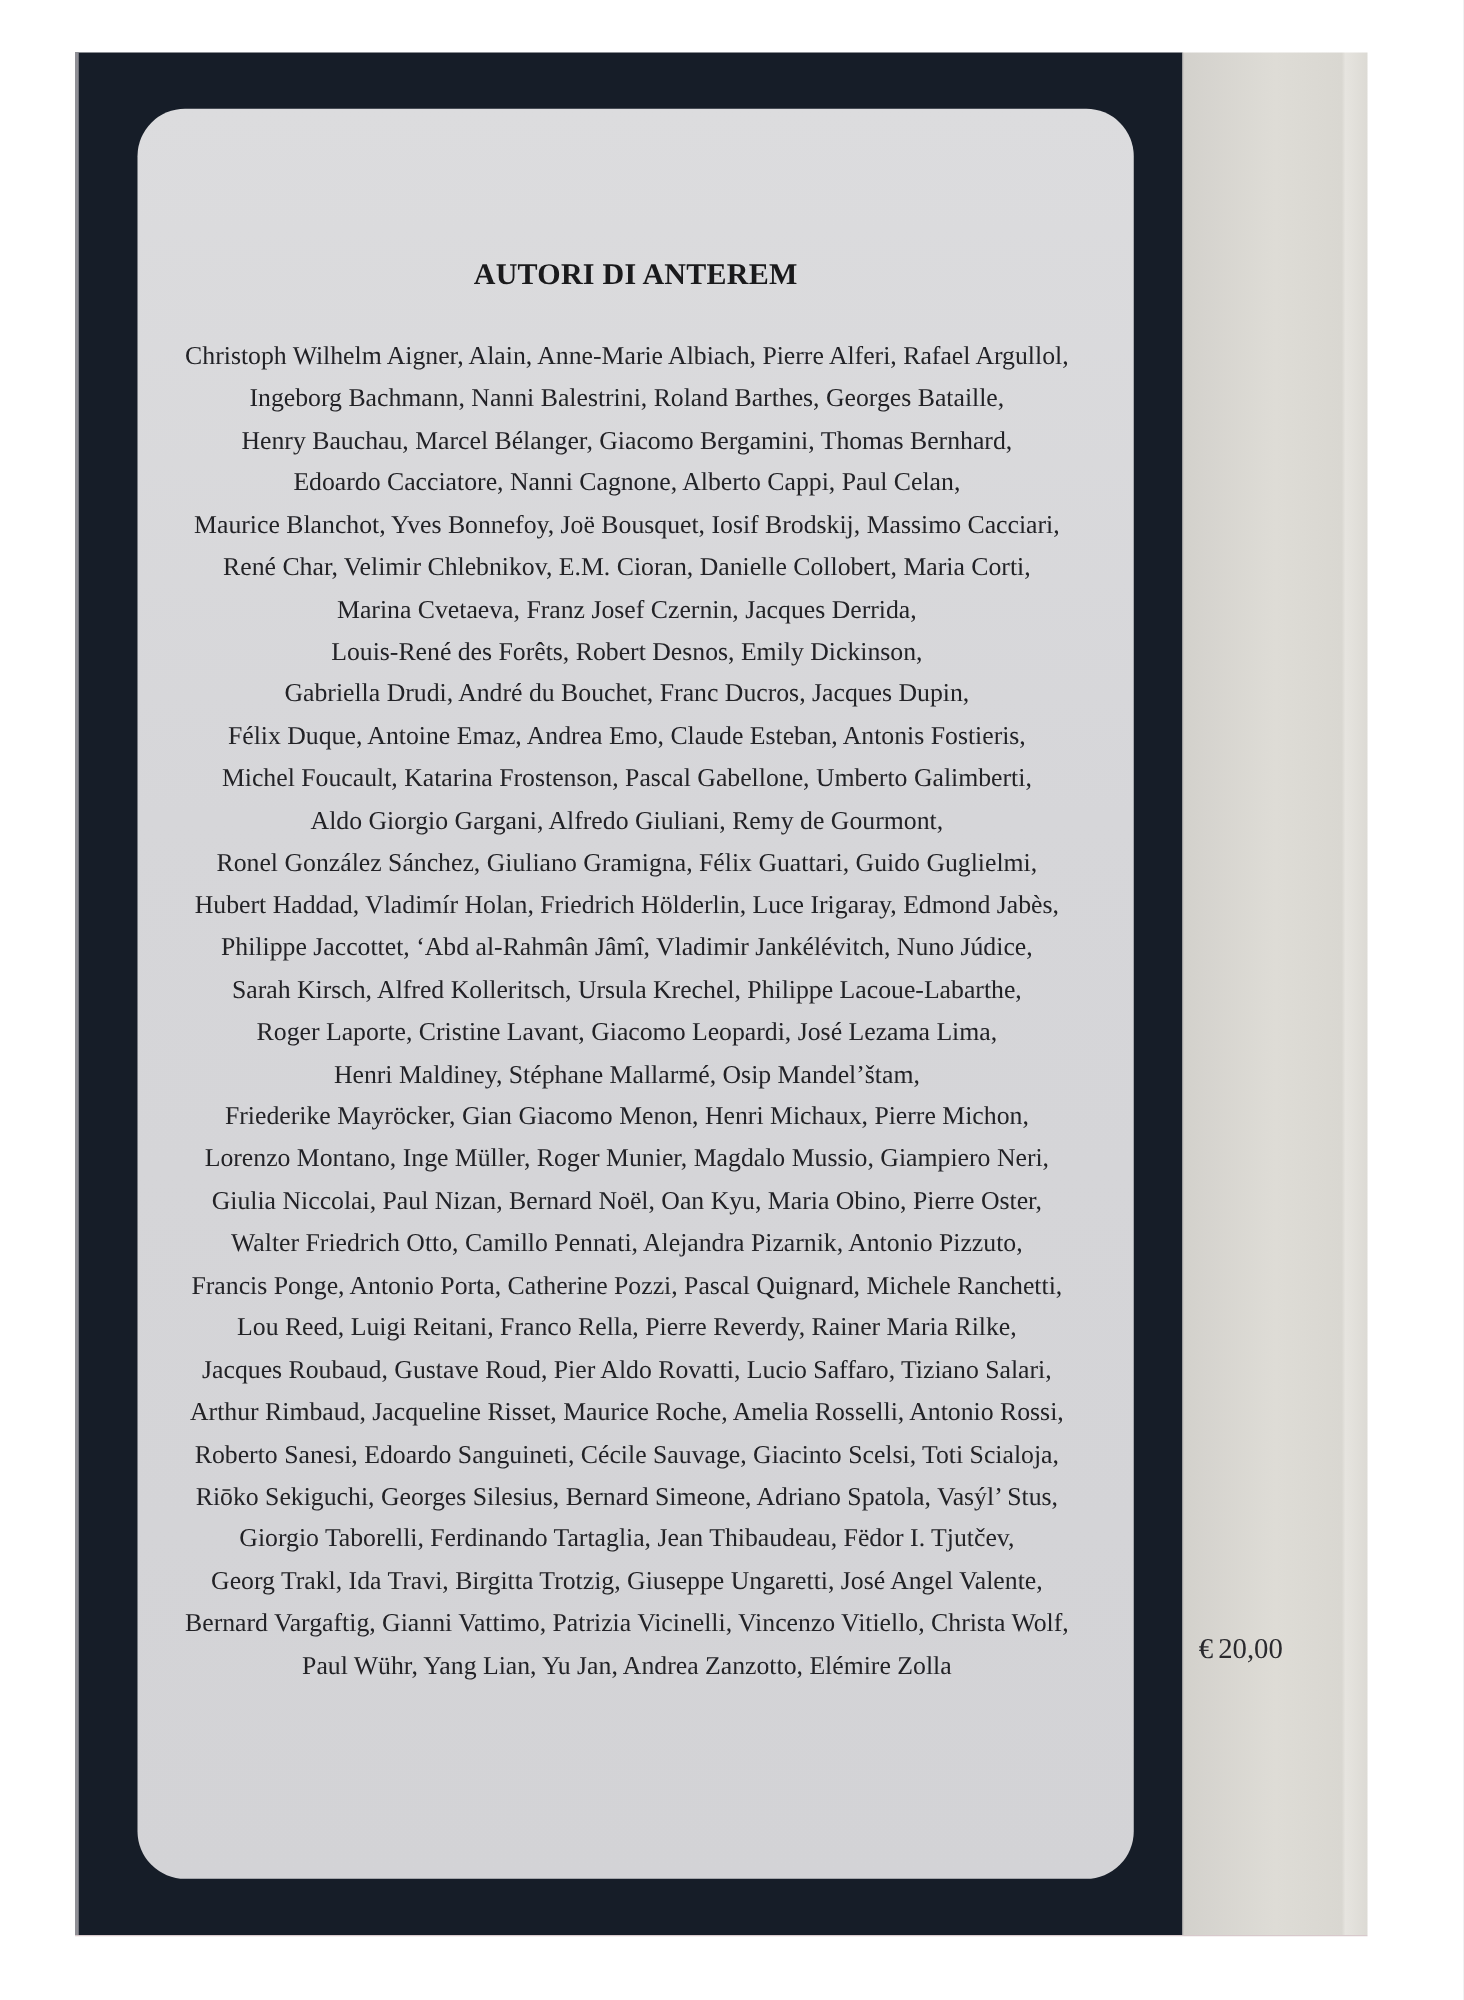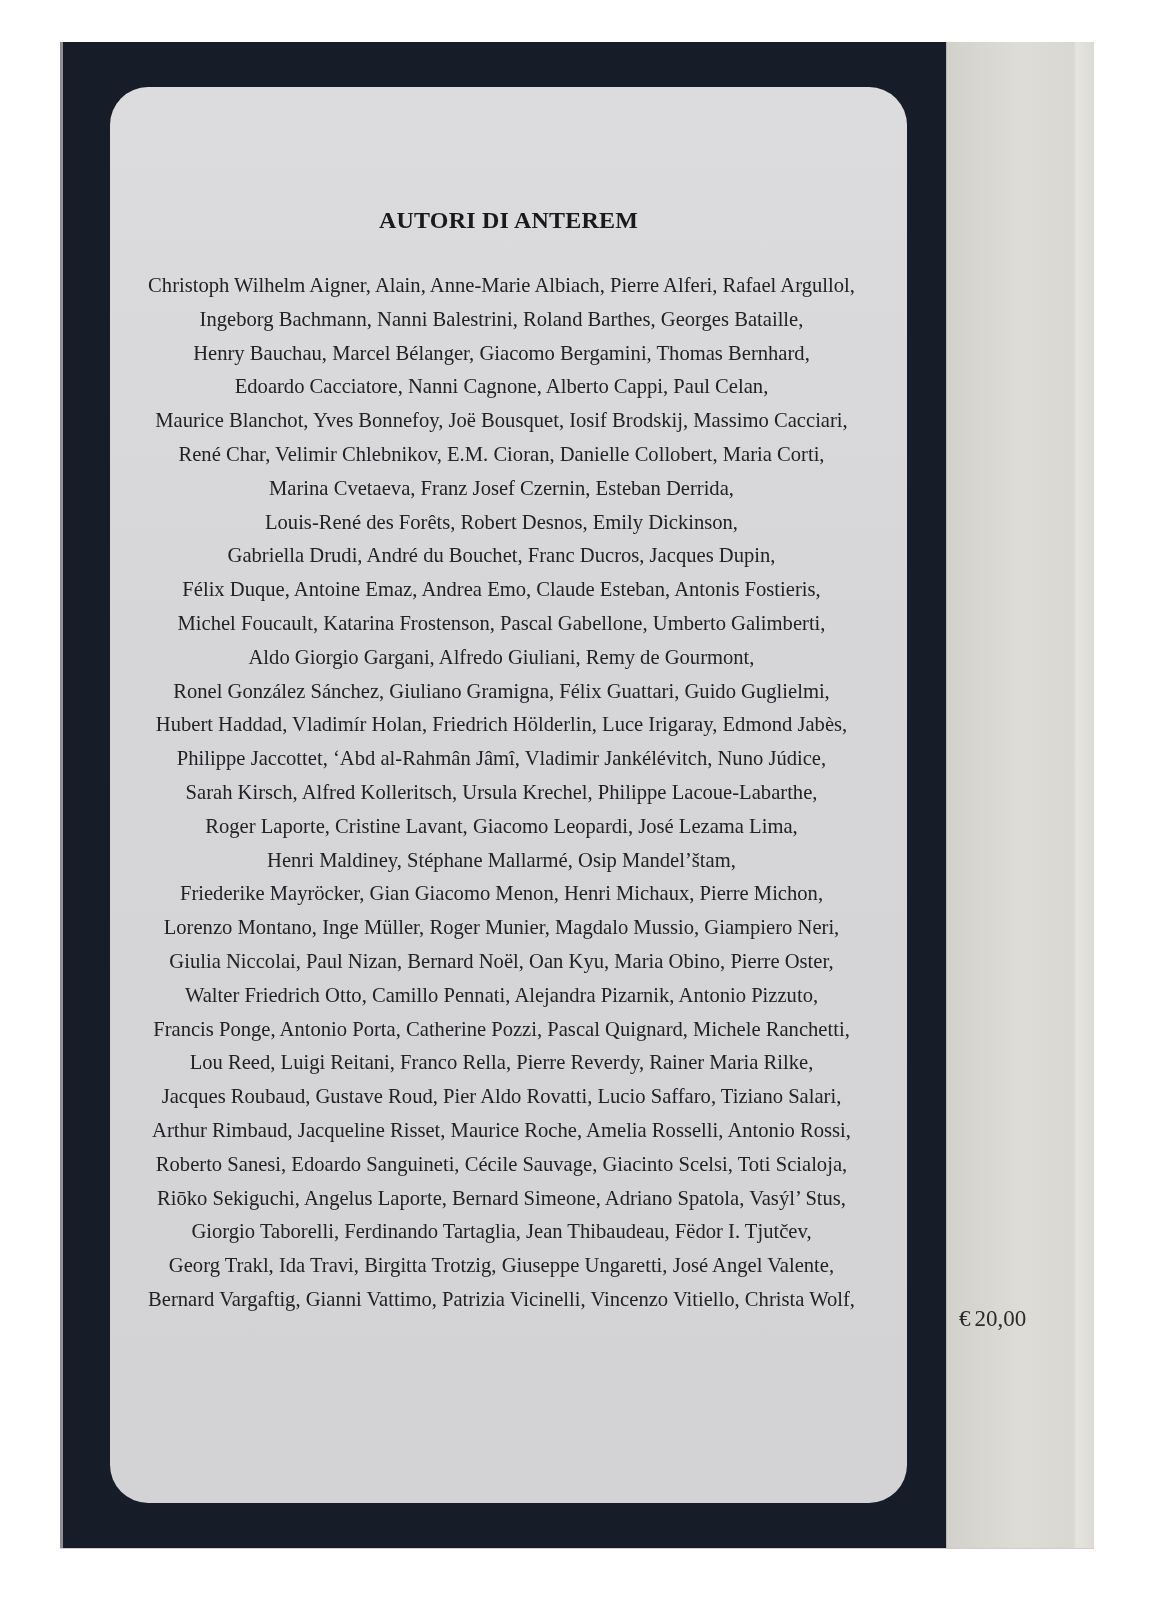--- a/index.html
+++ b/index.html
@@ -96,45 +96,46 @@
   <div class="frame">
     <div class="panel">
       <div class="panel-title">AUTORI DI ANTEREM</div>
       <div class="authors">
         <span class="line">Christoph Wilhelm Aigner, Alain, Anne-Marie Albiach, Pierre Alferi, Rafael Argullol,</span>
         <span class="line">Ingeborg Bachmann, Nanni Balestrini, Roland Barthes, Georges Bataille,</span>
         <span class="line">Henry Bauchau, Marcel Bélanger, Giacomo Bergamini, Thomas Bernhard,</span>
         <span class="line">Edoardo Cacciatore, Nanni Cagnone, Alberto Cappi, Paul Celan,</span>
         <span class="line">Maurice Blanchot, Yves Bonnefoy, Joë Bousquet, Iosif Brodskij, Massimo Cacciari,</span>
         <span class="line">René Char, Velimir Chlebnikov, E.M. Cioran, Danielle Collobert, Maria Corti,</span>
-        <span class="line">Marina Cvetaeva, Franz Josef Czernin, Esteban Derrida,</span>
+        <span class="line">Marina Cvetaeva, Franz Josef Czernin, Jacques Derrida,</span>
         <span class="line">Louis-René des Forêts, Robert Desnos, Emily Dickinson,</span>
         <span class="line">Gabriella Drudi, André du Bouchet, Franc Ducros, Jacques Dupin,</span>
         <span class="line">Félix Duque, Antoine Emaz, Andrea Emo, Claude Esteban, Antonis Fostieris,</span>
         <span class="line">Michel Foucault, Katarina Frostenson, Pascal Gabellone, Umberto Galimberti,</span>
         <span class="line">Aldo Giorgio Gargani, Alfredo Giuliani, Remy de Gourmont,</span>
         <span class="line">Ronel González Sánchez, Giuliano Gramigna, Félix Guattari, Guido Guglielmi,</span>
         <span class="line">Hubert Haddad, Vladimír Holan, Friedrich Hölderlin, Luce Irigaray, Edmond Jabès,</span>
         <span class="line">Philippe Jaccottet, ‘Abd al-Rahmân Jâmî, Vladimir Jankélévitch, Nuno Júdice,</span>
         <span class="line">Sarah Kirsch, Alfred Kolleritsch, Ursula Krechel, Philippe Lacoue-Labarthe,</span>
         <span class="line">Roger Laporte, Cristine Lavant, Giacomo Leopardi, José Lezama Lima,</span>
         <span class="line">Henri Maldiney, Stéphane Mallarmé, Osip Mandel’štam,</span>
         <span class="line">Friederike Mayröcker, Gian Giacomo Menon, Henri Michaux, Pierre Michon,</span>
         <span class="line">Lorenzo Montano, Inge Müller, Roger Munier, Magdalo Mussio, Giampiero Neri,</span>
         <span class="line">Giulia Niccolai, Paul Nizan, Bernard Noël, Oan Kyu, Maria Obino, Pierre Oster,</span>
         <span class="line">Walter Friedrich Otto, Camillo Pennati, Alejandra Pizarnik, Antonio Pizzuto,</span>
         <span class="line">Francis Ponge, Antonio Porta, Catherine Pozzi, Pascal Quignard, Michele Ranchetti,</span>
         <span class="line">Lou Reed, Luigi Reitani, Franco Rella, Pierre Reverdy, Rainer Maria Rilke,</span>
         <span class="line">Jacques Roubaud, Gustave Roud, Pier Aldo Rovatti, Lucio Saffaro, Tiziano Salari,</span>
         <span class="line">Arthur Rimbaud, Jacqueline Risset, Maurice Roche, Amelia Rosselli, Antonio Rossi,</span>
         <span class="line">Roberto Sanesi, Edoardo Sanguineti, Cécile Sauvage, Giacinto Scelsi, Toti Scialoja,</span>
-        <span class="line">Riōko Sekiguchi, Angelus Laporte, Bernard Simeone, Adriano Spatola, Vasýl’ Stus,</span>
+        <span class="line">Riōko Sekiguchi, Georges Silesius, Bernard Simeone, Adriano Spatola, Vasýl’ Stus,</span>
         <span class="line">Giorgio Taborelli, Ferdinando Tartaglia, Jean Thibaudeau, Fëdor I. Tjutčev,</span>
         <span class="line">Georg Trakl, Ida Travi, Birgitta Trotzig, Giuseppe Ungaretti, José Angel Valente,</span>
         <span class="line">Bernard Vargaftig, Gianni Vattimo, Patrizia Vicinelli, Vincenzo Vitiello, Christa Wolf,</span>
+        <span class="line">Paul Wühr, Yang Lian, Yu Jan, Andrea Zanzotto, Elémire Zolla</span>
       </div>
     </div>
   </div>
   <div class="flap">
     <div class="price">
       <span class="euro">€</span><span>20,00</span>
     </div>
   </div>
 </div>
 

